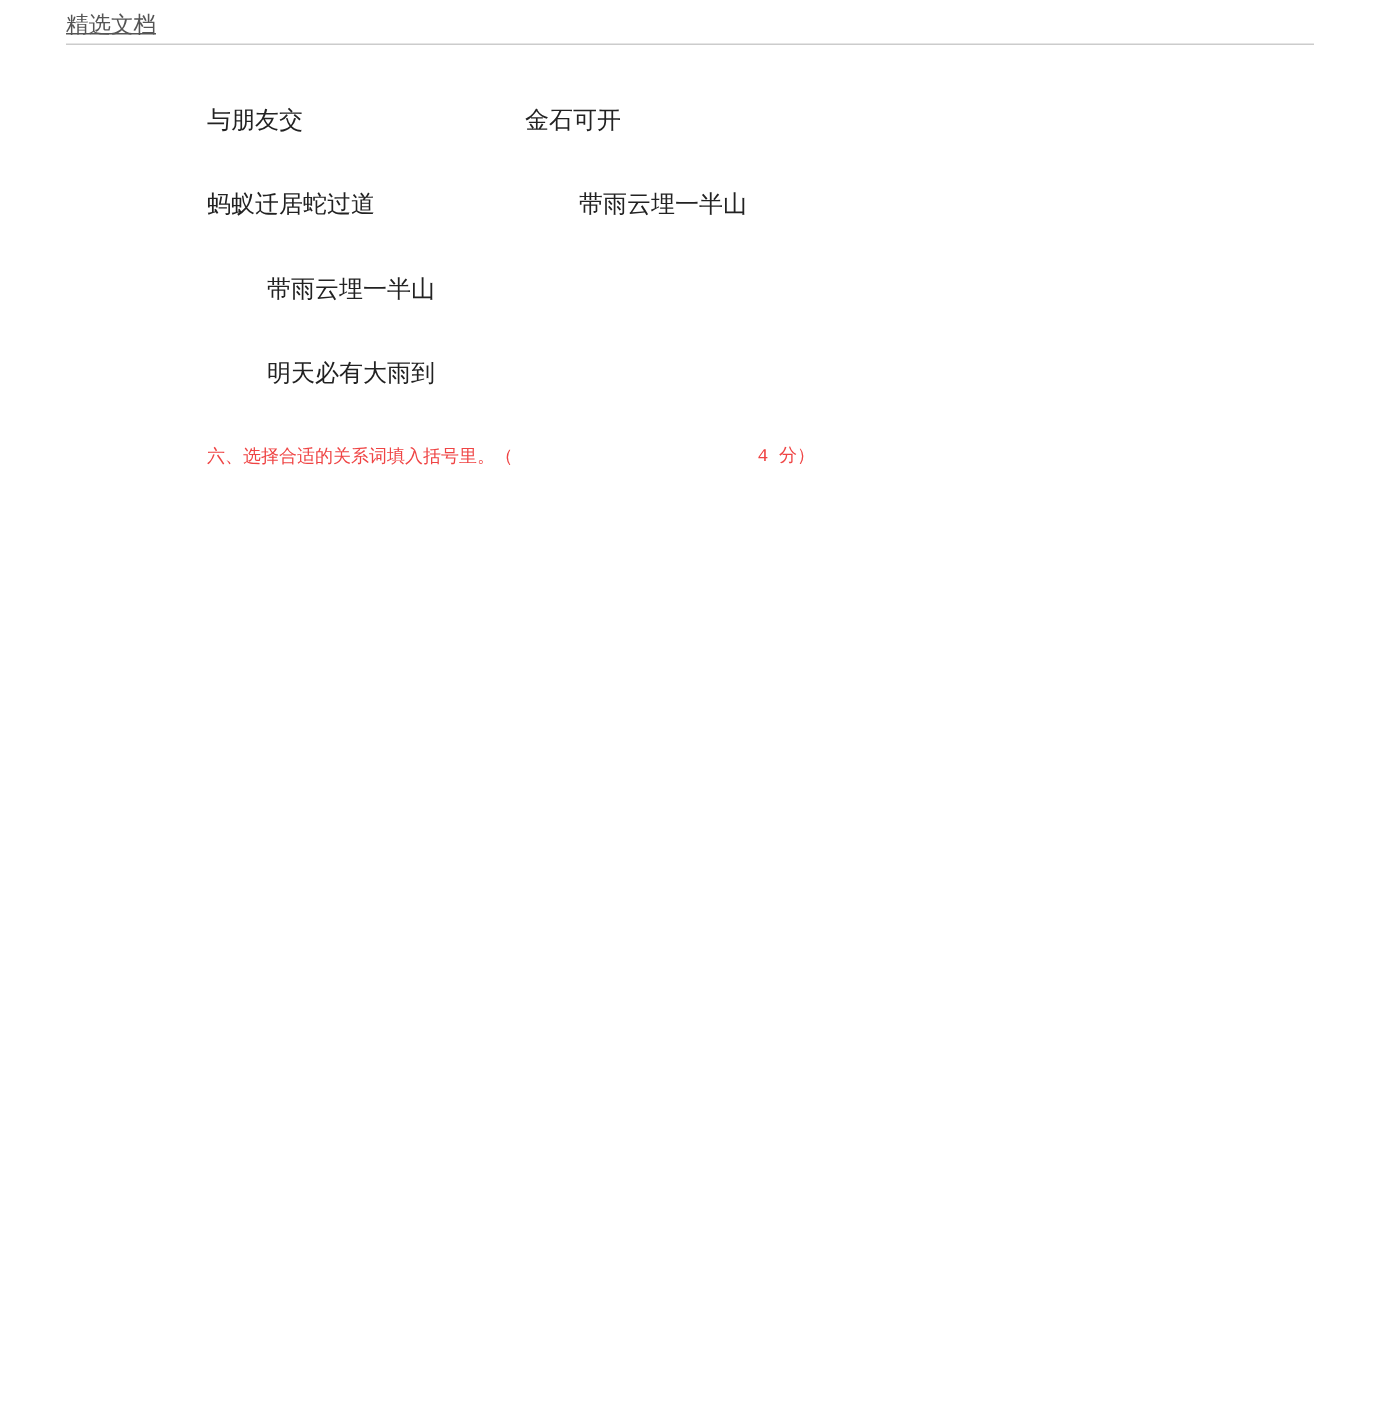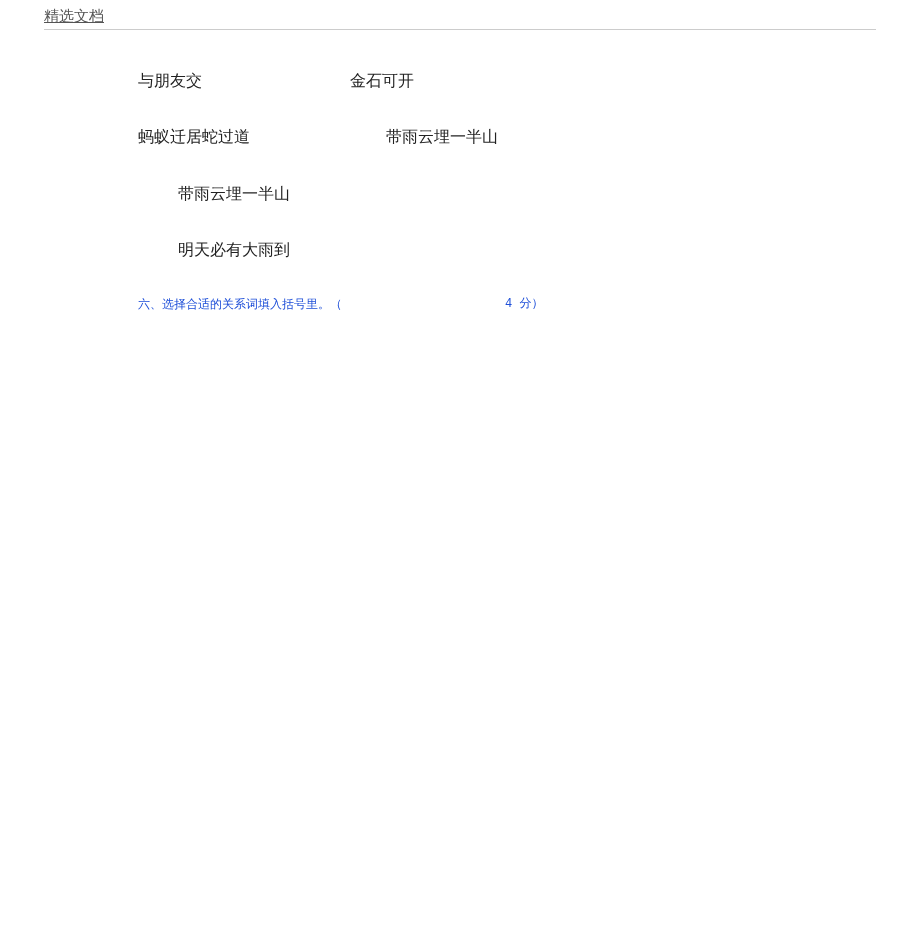--- a/index.html
+++ b/index.html
@@ -49,21 +49,21 @@
     .row2 .col-left { width: 208px; }
     .row3 .col-left { width: 208px; }
     .row4 .col-left { width: 208px; }
     .col-right {
       flex-shrink: 0;
       margin-left: 40px;
     }
     .q-row {
       display: flex;
       font-size: 12px;
-      color: #1d4ed8;
+      color: #ef4444;
       line-height: 1.4;
     }
     .q-prefix {
       flex-shrink: 0;
     }
     .q-gap {
       width: 163px;
       flex-shrink: 0;
     }
     .q-points {

